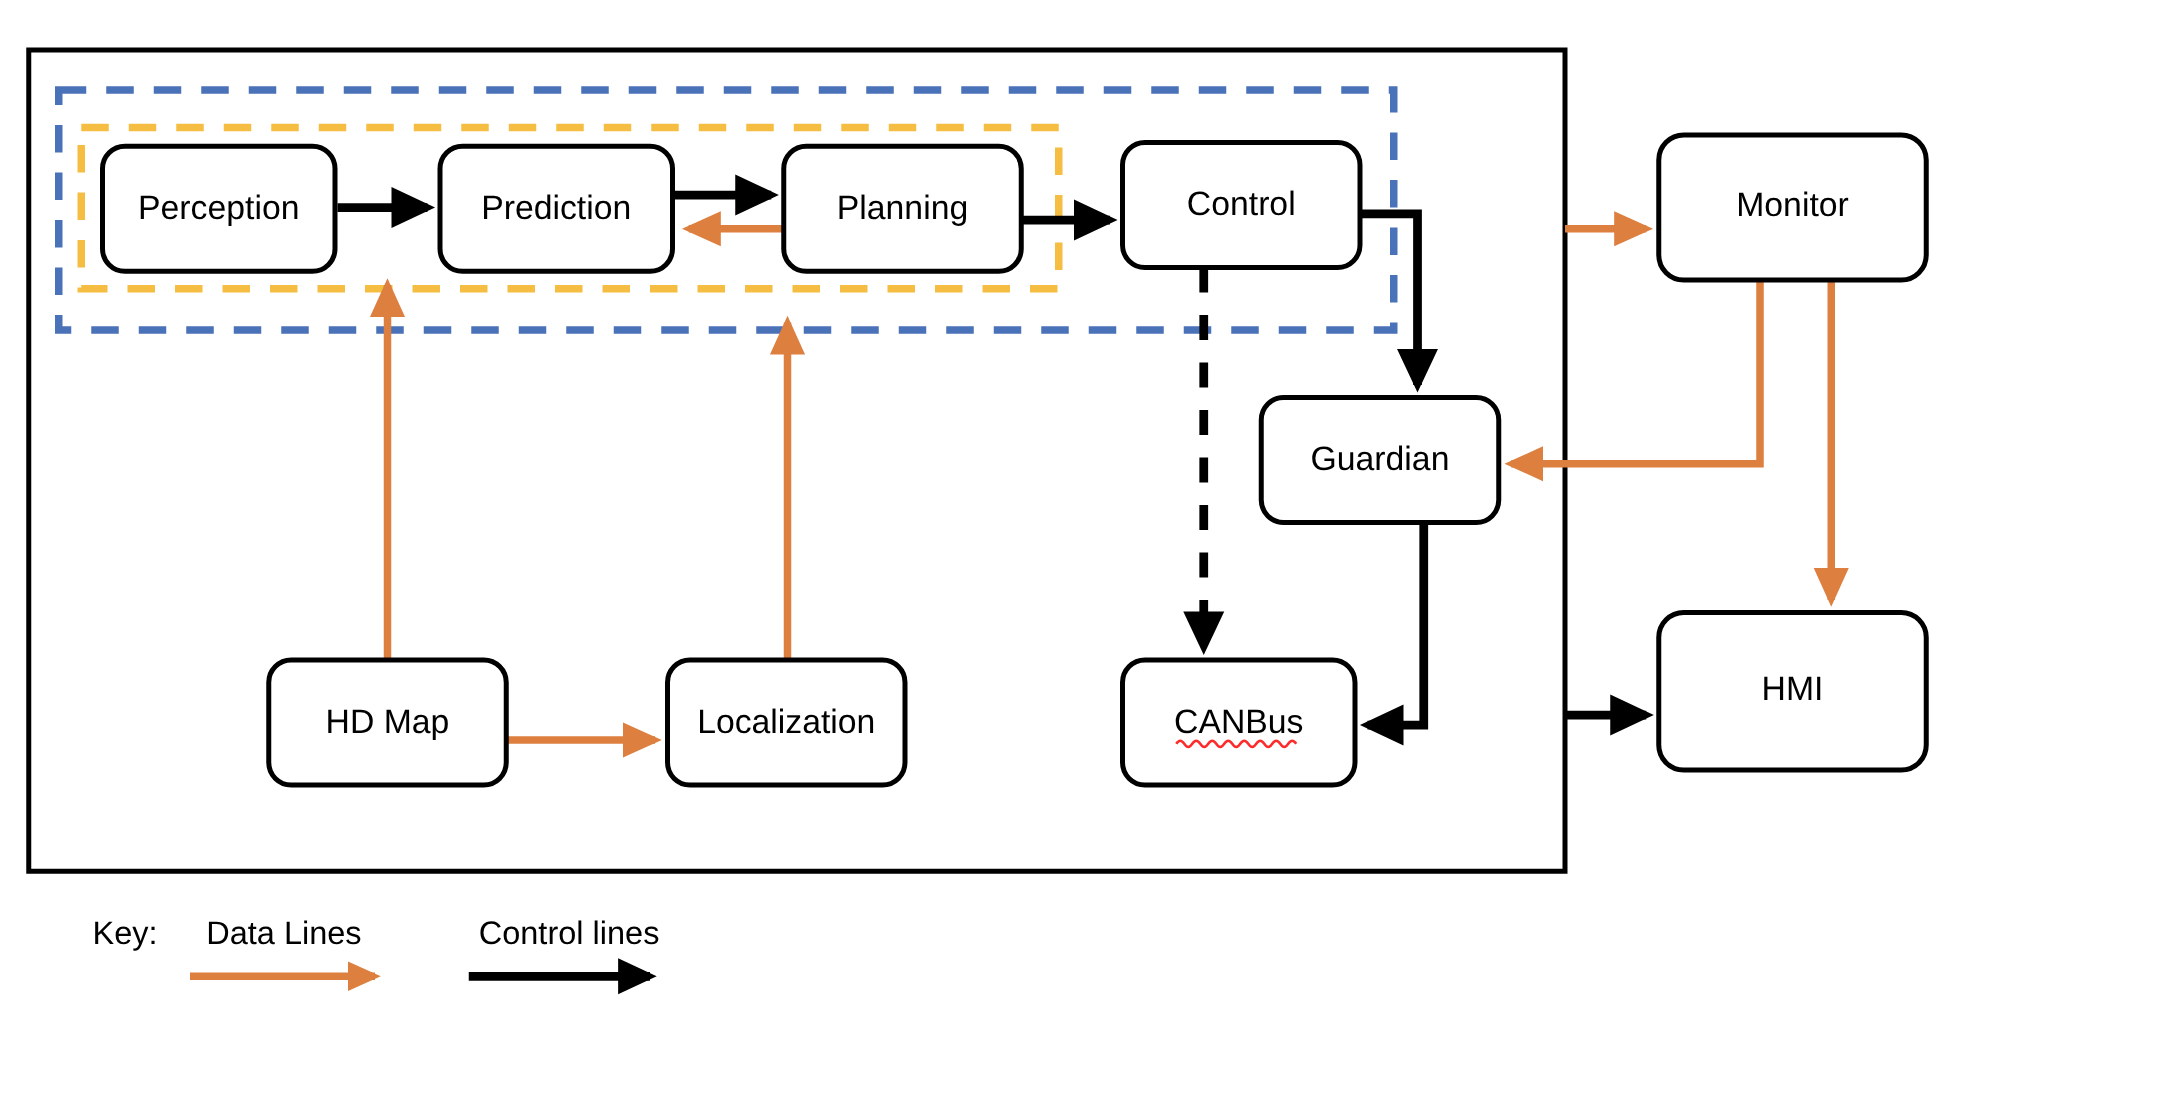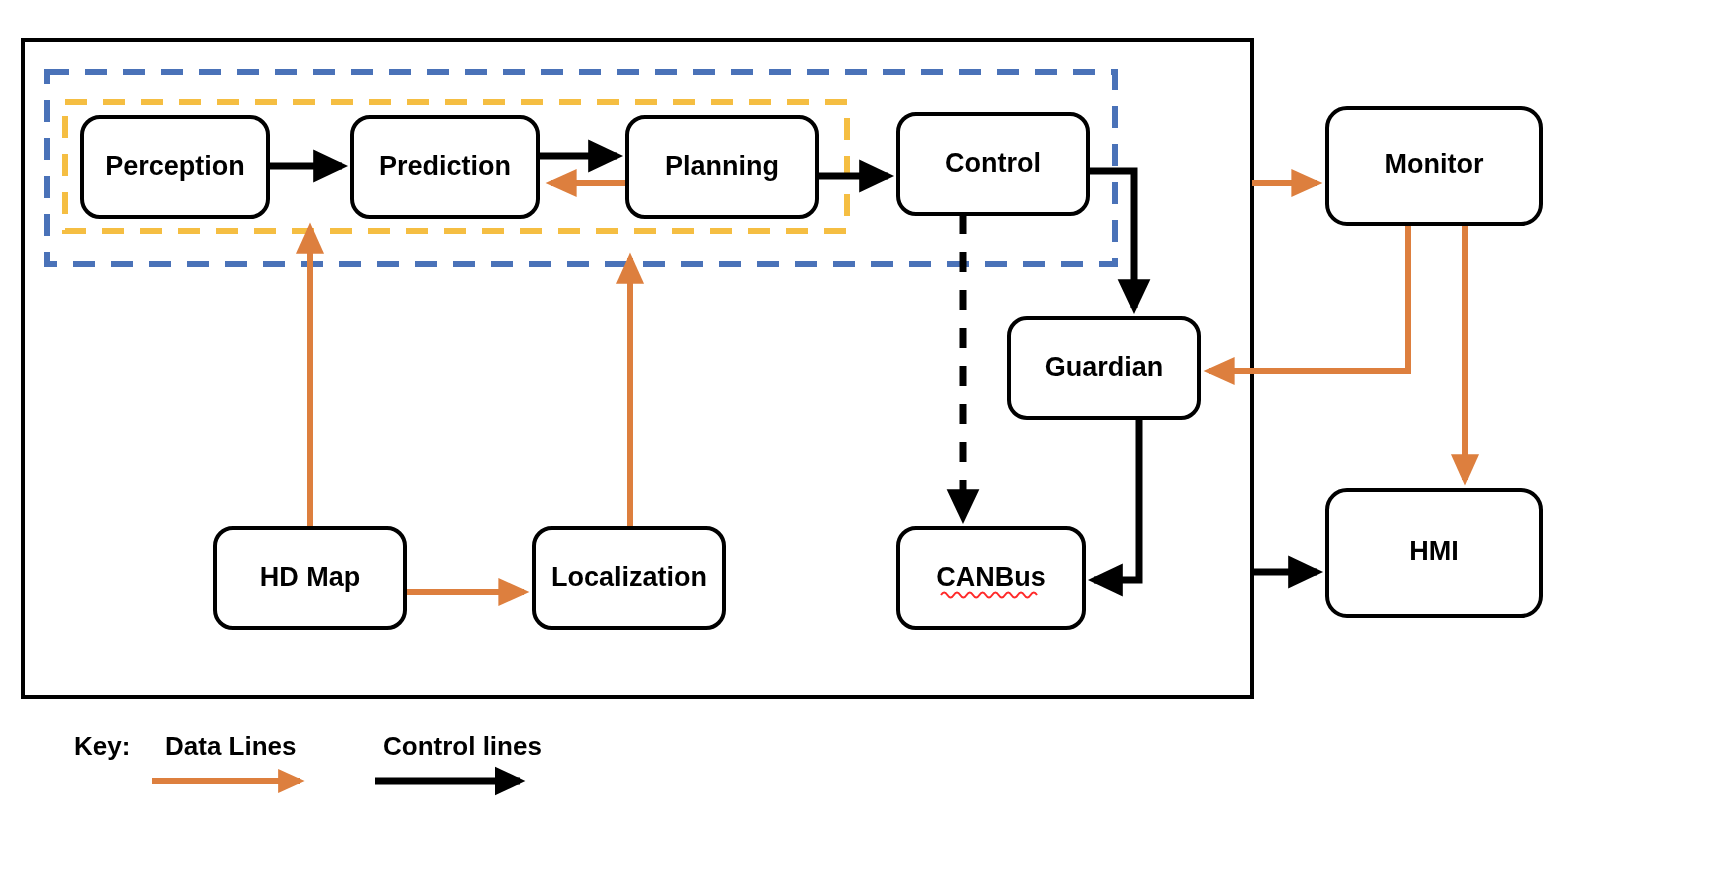--- a/index.html
+++ b/index.html
@@ -14,21 +14,20 @@
     font-family: "Liberation Sans", sans-serif;
     overflow: hidden;
     position: relative;
   }
   #diagram-root {
     position: absolute;
     left: 0;
     top: 0;
     width: 1732px;
     height: 882px;
-    font-weight: bold;
   }
   svg.diagram {
     display: block;
     width: 1732px;
     height: 882px;
   }
   .node-box {
     fill: #ffffff;
     stroke: #000000;
     stroke-width: 4;

